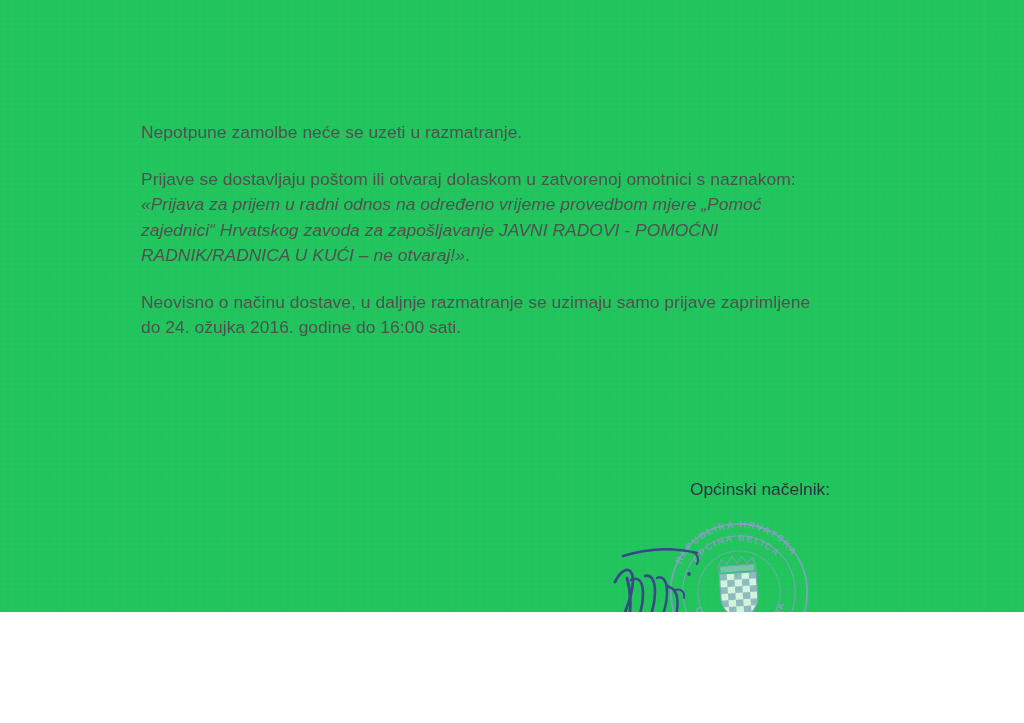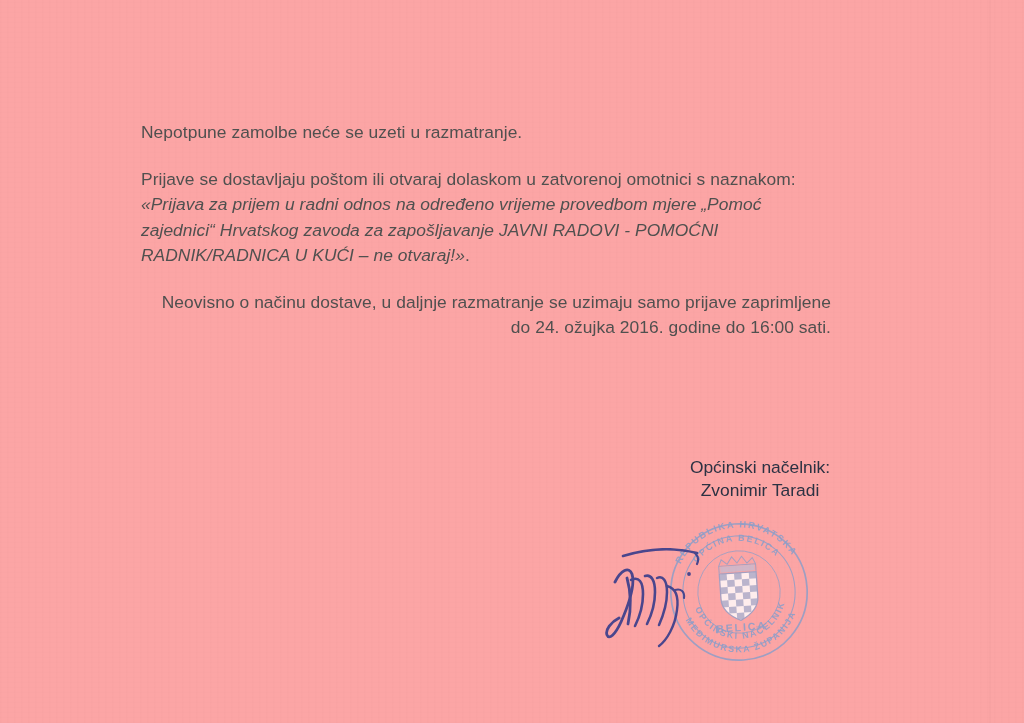--- a/index.html
+++ b/index.html
@@ -8,22 +8,22 @@
     padding: 0;
     background: #ffffff;
   }
   body {
     font-family: "Liberation Sans", sans-serif;
   }
 
   #page {
     position: relative;
     width: 1024px;
-    height: 723px;
-    background: #fca5a5;
+    height: 612px;
+    background: #22c55e;
     overflow: hidden;
   }
 
   
   #scan-noise {
     position: absolute;
     inset: 0;
     background-image:
       repeating-linear-gradient(0deg,   rgba(0,0,0,0.012) 0px, rgba(0,0,0,0) 2px, rgba(0,0,0,0) 5px),
       repeating-linear-gradient(90deg,  rgba(0,0,0,0.010) 0px, rgba(0,0,0,0) 3px, rgba(0,0,0,0) 7px);
@@ -48,31 +48,31 @@
   }
 
   .para {
     color: #50504f;
     font-size: 17.4px;
     line-height: 25.2px;
     letter-spacing: 0.05px;
     margin: 0 0 22px 0;
     text-rendering: optimizeLegibility;
   }
-  .para:last-child { margin-bottom: 16px; text-align: right; }
+  .para:last-child { margin-bottom: 16px; }
 
   .para em {
     font-style: italic;
   }
 
   
   #signature-block {
     position: absolute;
     left: 620px;
-    top: 456px;
+    top: 478px;
     width: 280px;
     text-align: center;
     color: #2c3243;
     font-size: 17.4px;
     line-height: 23px;
   }
   #signature-block .sig-line { white-space: nowrap; }
 
   
   #stamp {
@@ -117,21 +117,20 @@
     </p>
 
     <p class="para">
       <span>Neovisno o načinu dostave, u daljnje razmatranje se uzimaju samo prijave zaprimljene do 24. ožujka 2016. godine do 16:00 sati.</span>
     </p>
 
   </div>
 
   <div id="signature-block">
     <div class="sig-line">Općinski načelnik:</div>
-    <div class="sig-line">Zvonimir Taradi</div>
   </div>
 
   <div id="stamp">
     <svg viewBox="0 0 200 200" xmlns="http://www.w3.org/2000/svg" aria-hidden="true">
       <defs>
         <path id="arc-outer-top" d="M 100,100 m -91,0 a 91,91 0 0 1 182,0" fill="none"></path>
         <path id="arc-outer-bottom" d="M 100,100 m -85,0 a 85,85 0 0 0 170,0" fill="none"></path>
         <path id="arc-inner-top" d="M 100,100 m -72,0 a 72,72 0 0 1 144,0" fill="none"></path>
         <path id="arc-inner-bottom" d="M 100,100 m -66,0 a 66,66 0 0 0 132,0" fill="none"></path>
       </defs>

